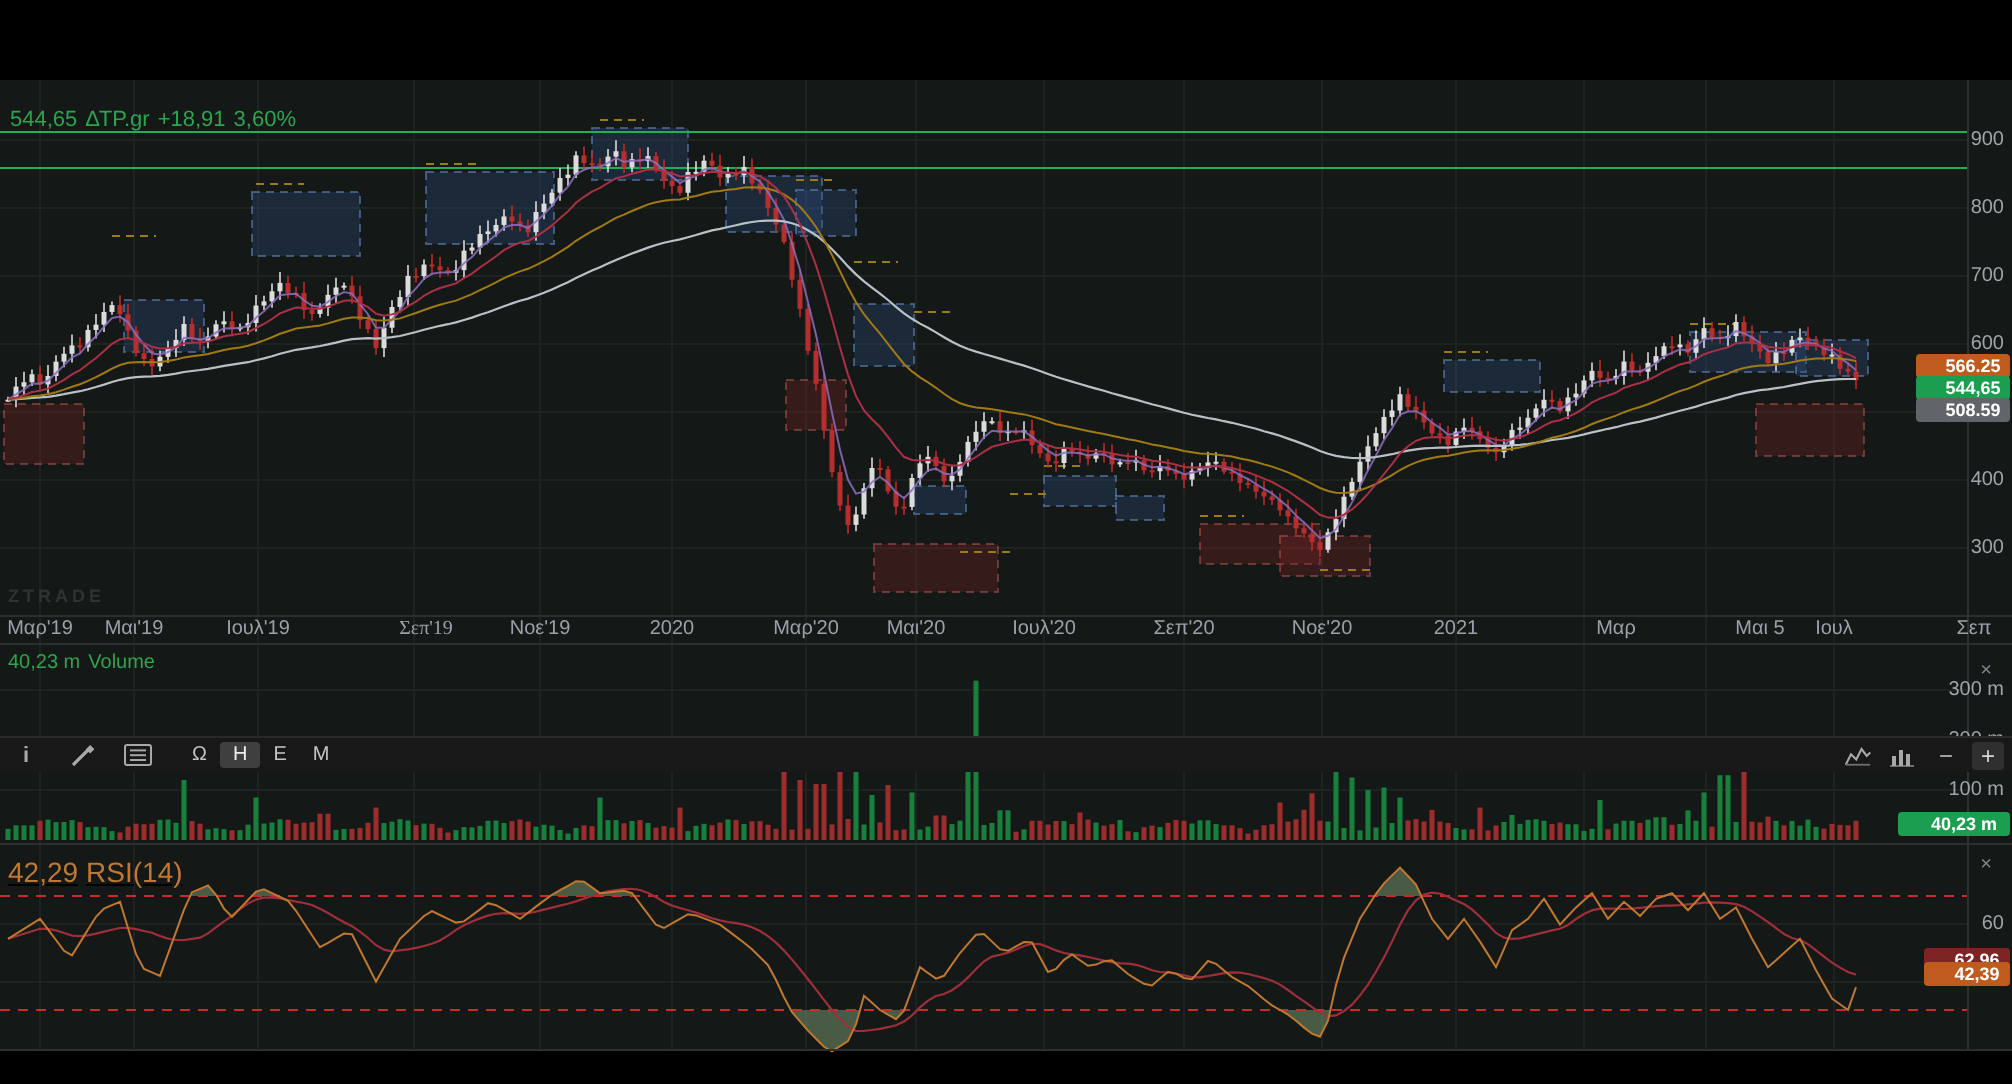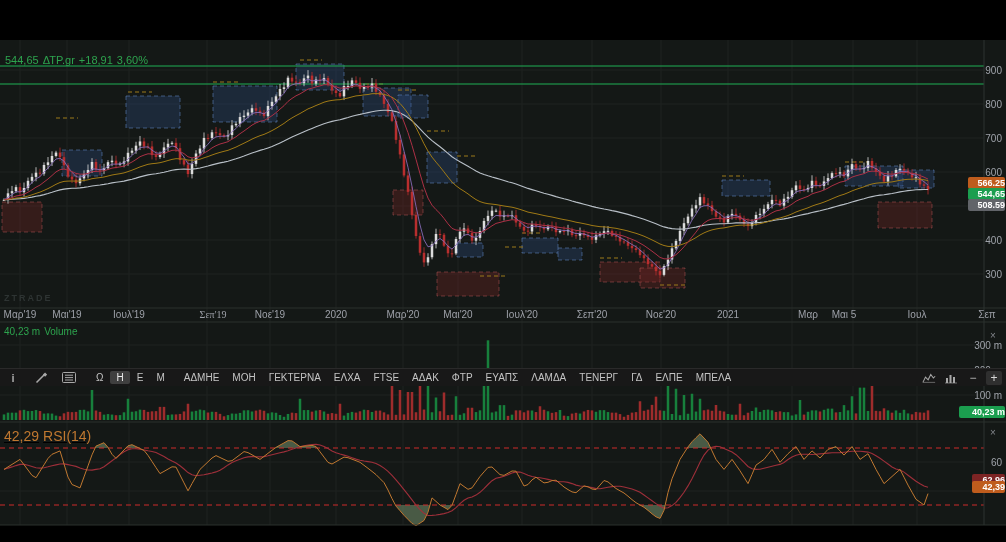--- a/index.html
+++ b/index.html
@@ -7,21 +7,21 @@
   #stage{position:relative;width:1006px;height:386px;background:#000;}
   #chart-svg{position:absolute;left:0;top:0;z-index:1;cursor:crosshair;}
   #overlays{position:absolute;left:0;top:0;width:1006px;height:542px;z-index:2;pointer-events:none;}
   #overlays *{pointer-events:auto;}
   .legend{position:absolute;font-size:11px;white-space:nowrap;}
   .legend span{margin-right:4px;}
   .axis-label{position:absolute;right:4px;text-align:right;font-size:10px;color:#9fa3aa;
     transform:translateY(-50%);white-space:nowrap;}
   .date-label{position:absolute;top:309px;font-size:10px;color:#9da0a8;transform:translateX(-50%);white-space:nowrap;}
   .tag{position:absolute;right:1px;height:12px;line-height:12px;font-size:9px;font-weight:bold;
-    color:#fff;text-align:right;border-radius:2px;transform:translateY(-50%);}
+    color:#fff;text-align:center;border-radius:2px;transform:translateY(-50%);padding-left:10px;}
   .close-x{position:absolute;right:8px;width:10px;height:10px;line-height:10px;text-align:center;
     color:#83868c;font-size:10px;cursor:pointer;}
   .watermark{position:absolute;left:4px;top:293px;font-size:9px;font-weight:bold;color:#2e3433;letter-spacing:2px;}
   
   .toolbar{position:absolute;left:0;bottom:0;width:1006px;height:17px;background:#181818;
     border-top:1px solid #2a2a2a;display:flex;align-items:center;z-index:3;font-size:10px;color:#bfbfbf;}
   .tb-icons{display:flex;align-items:center;margin-left:6px;}
   .tb-icon{display:inline-flex;align-items:center;justify-content:center;width:14px;height:14px;
     margin-right:14px;color:#a8a8a8;cursor:pointer;font-weight:bold;font-size:11px;}
   .tabs{display:flex;align-items:center;}
@@ -868,21 +868,21 @@
         <div class="date-label" style="left: 213px; font-family: Liberation Serif, serif;">Σεπ'19</div>
         <div class="date-label" style="left: 270px;">Νοε'19</div>
         <div class="date-label" style="left: 336px;">2020</div>
         <div class="date-label" style="left: 403px;">Μαρ'20</div>
         <div class="date-label" style="left: 458px;">Μαι'20</div>
         <div class="date-label" style="left: 522px;">Ιουλ'20</div>
         <div class="date-label" style="left: 592px;">Σεπ'20</div>
         <div class="date-label" style="left: 661px;">Νοε'20</div>
         <div class="date-label" style="left: 728px;">2021</div>
         <div class="date-label" style="left: 808px;">Μαρ</div>
-        <div class="date-label" style="left: 844px;">Μαι 5</div>
+        <div class="date-label" style="left: 880px;">Μαι 5</div>
         <div class="date-label" style="left: 917px;">Ιουλ</div>
         <div class="date-label" style="left: 987px;">Σεπ</div>
       </div>
     <div id="tags">
         <div class="tag" style="top: 480px; width: 33px; background: rgb(125, 36, 36);">62,96</div>
         <div class="tag" style="top: 487px; width: 33px; background: rgb(191, 92, 29);">42,39</div>
         <div class="tag" style="top: 183px; width: 37px; background: rgb(191, 92, 29);">566.25</div>
         <div class="tag" style="top: 194px; width: 37px; background: rgb(27, 158, 79);">544,65</div>
         <div class="tag" style="top: 205px; width: 37px; background: rgb(97, 100, 105);">508.59</div>
         <div class="tag" style="top: 412px; width: 46px; background: rgb(27, 158, 79);">40,23 m</div>
@@ -908,35 +908,20 @@
             <line x1="3" y1="8" x2="11" y2="8" stroke="#a8a8a8"></line>
           </svg>
       </span>
     </div>
     <div class="tabs" id="timeframes">
         <span class="tab">Ω</span>
         <span class="tab active">Η</span>
         <span class="tab">Ε</span>
         <span class="tab">Μ</span>
       </div>
-    <div class="tabs" id="symbols" style="margin-left:6px;">
-        <span class="tab">ΑΔΜΗΕ</span>
-        <span class="tab">ΜΟΗ</span>
-        <span class="tab">ΓΕΚΤΕΡΝΑ</span>
-        <span class="tab">ΕΛΧΑ</span>
-        <span class="tab">FTSE</span>
-        <span class="tab">ΑΔΑΚ</span>
-        <span class="tab">ΦΤΡ</span>
-        <span class="tab">ΕΥΑΠΣ</span>
-        <span class="tab">ΛΑΜΔΑ</span>
-        <span class="tab">ΤΕΝΕΡΓ</span>
-        <span class="tab">ΓΔ</span>
-        <span class="tab">ΕΛΠΕ</span>
-        <span class="tab">ΜΠΕΛΑ</span>
-      </div>
     <div class="tb-right">
       <span class="tb-icon">
         <svg width="16" height="12" viewBox="0 0 16 12">
             <polyline points="1,11 4,5 7,8 10,2 13,6 15,4" fill="none" stroke="#a8a8a8" stroke-width="1.2"></polyline>
             <line x1="1" y1="11" x2="15" y2="11" stroke="#707070"></line>
           </svg>
       </span>
       <span class="tb-icon">
         <svg width="14" height="12" viewBox="0 0 14 12">
             <line x1="1" y1="11" x2="13" y2="11" stroke="#707070"></line>

